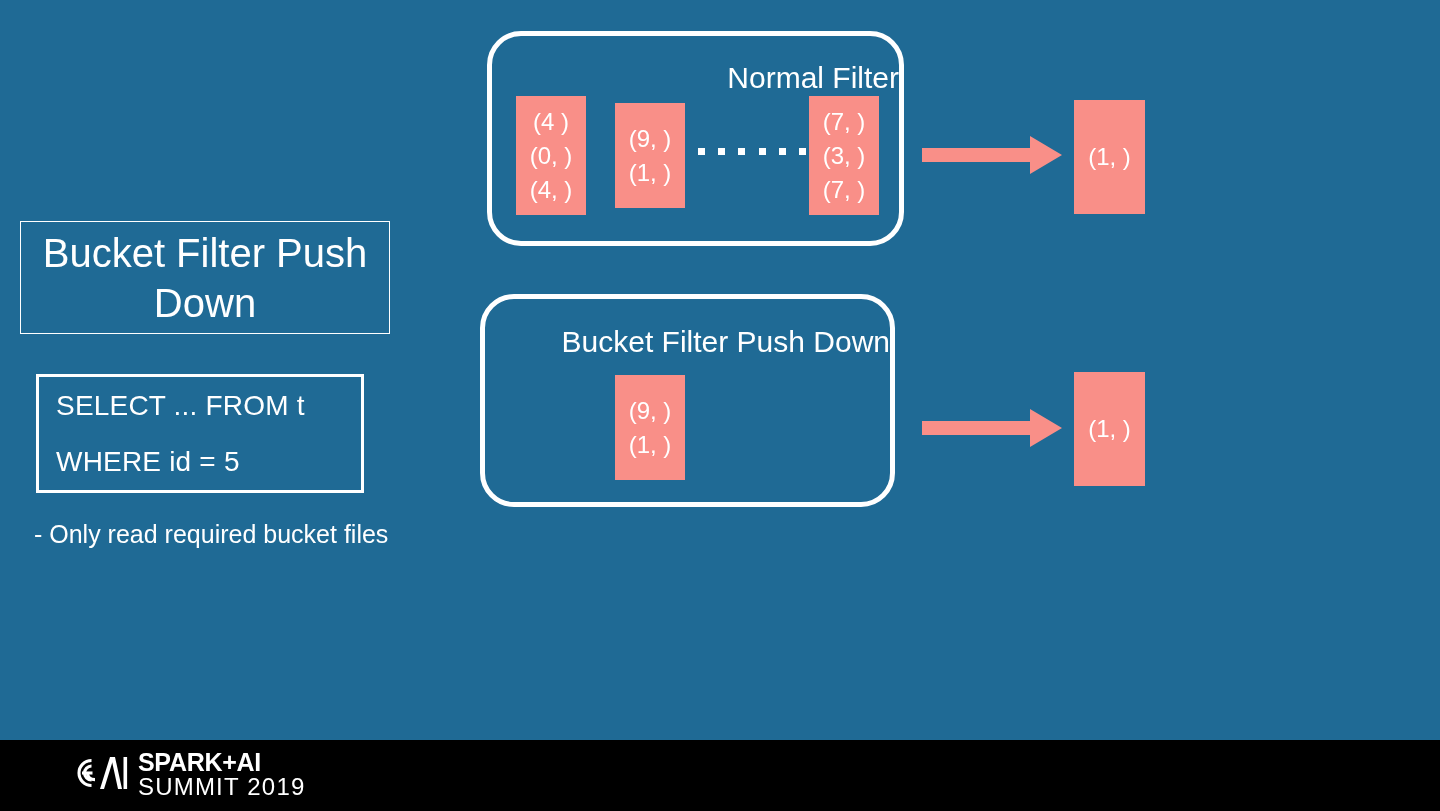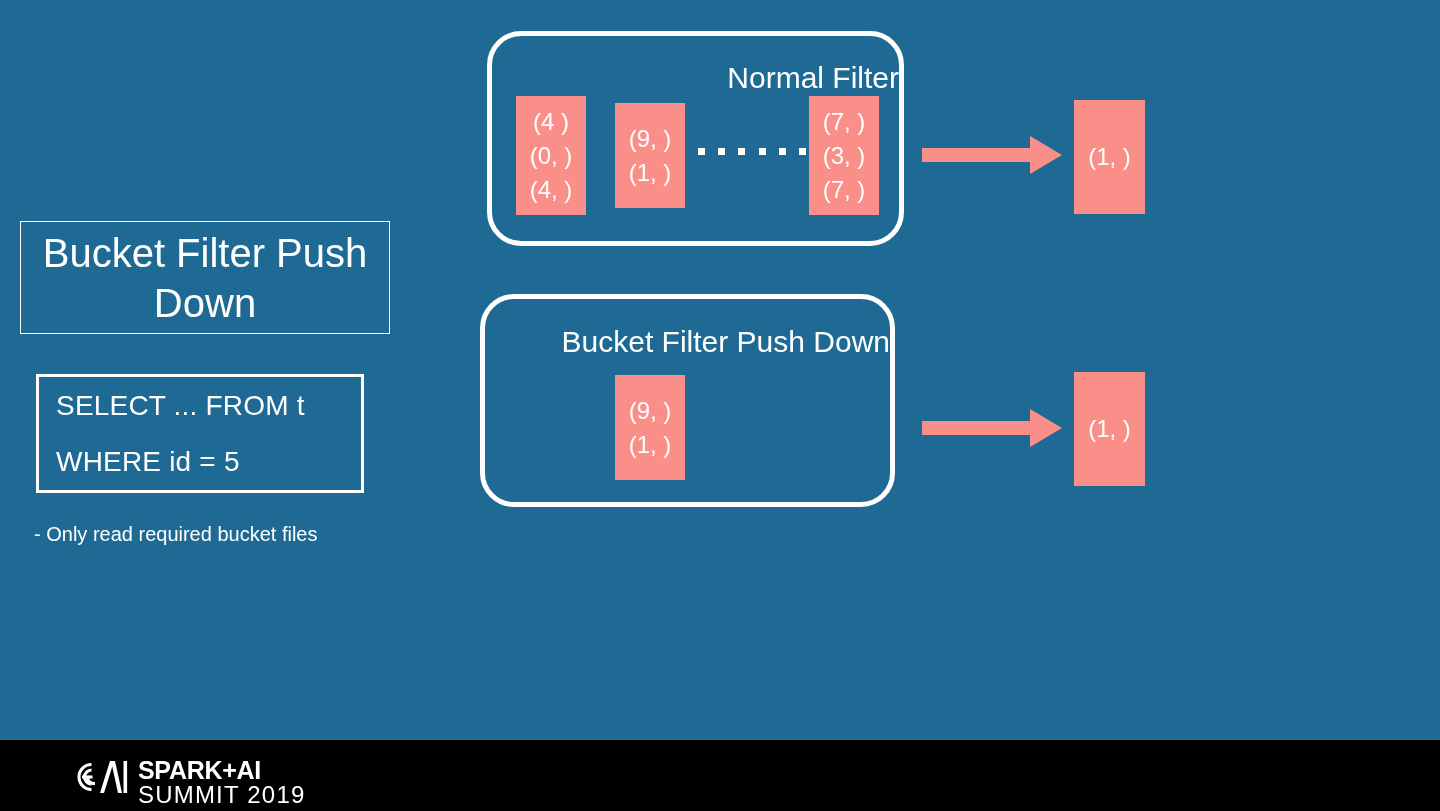--- a/index.html
+++ b/index.html
@@ -60,21 +60,21 @@
     letter-spacing: 0.2px;
     white-space: nowrap;
   }
 
   .note {
     position: absolute;
     left: 34px;
     top: 516px;
     width: 380px;
     color: #ffffff;
-    font-size: 20px;
+    font-size: 25px;
     line-height: 36px;
     font-weight: 400;
   }
 
   
   .panel {
     position: absolute;
     border: 5px solid #ffffff;
     border-radius: 34px;
     box-sizing: border-box;
@@ -172,21 +172,20 @@
     display: flex;
     align-items: center;
     gap: 10px;
   }
   .logo-mark { display: block; }
   .logo-text {
     display: flex;
     flex-direction: column;
     justify-content: flex-end;
     color: #ffffff;
-    margin-top: 8px;
   }
   .logo-line1 {
     font-size: 25px;
     font-weight: bold;
     line-height: 25px;
     letter-spacing: -0.3px;
   }
   .logo-line2 {
     font-size: 24px;
     font-weight: 400;

